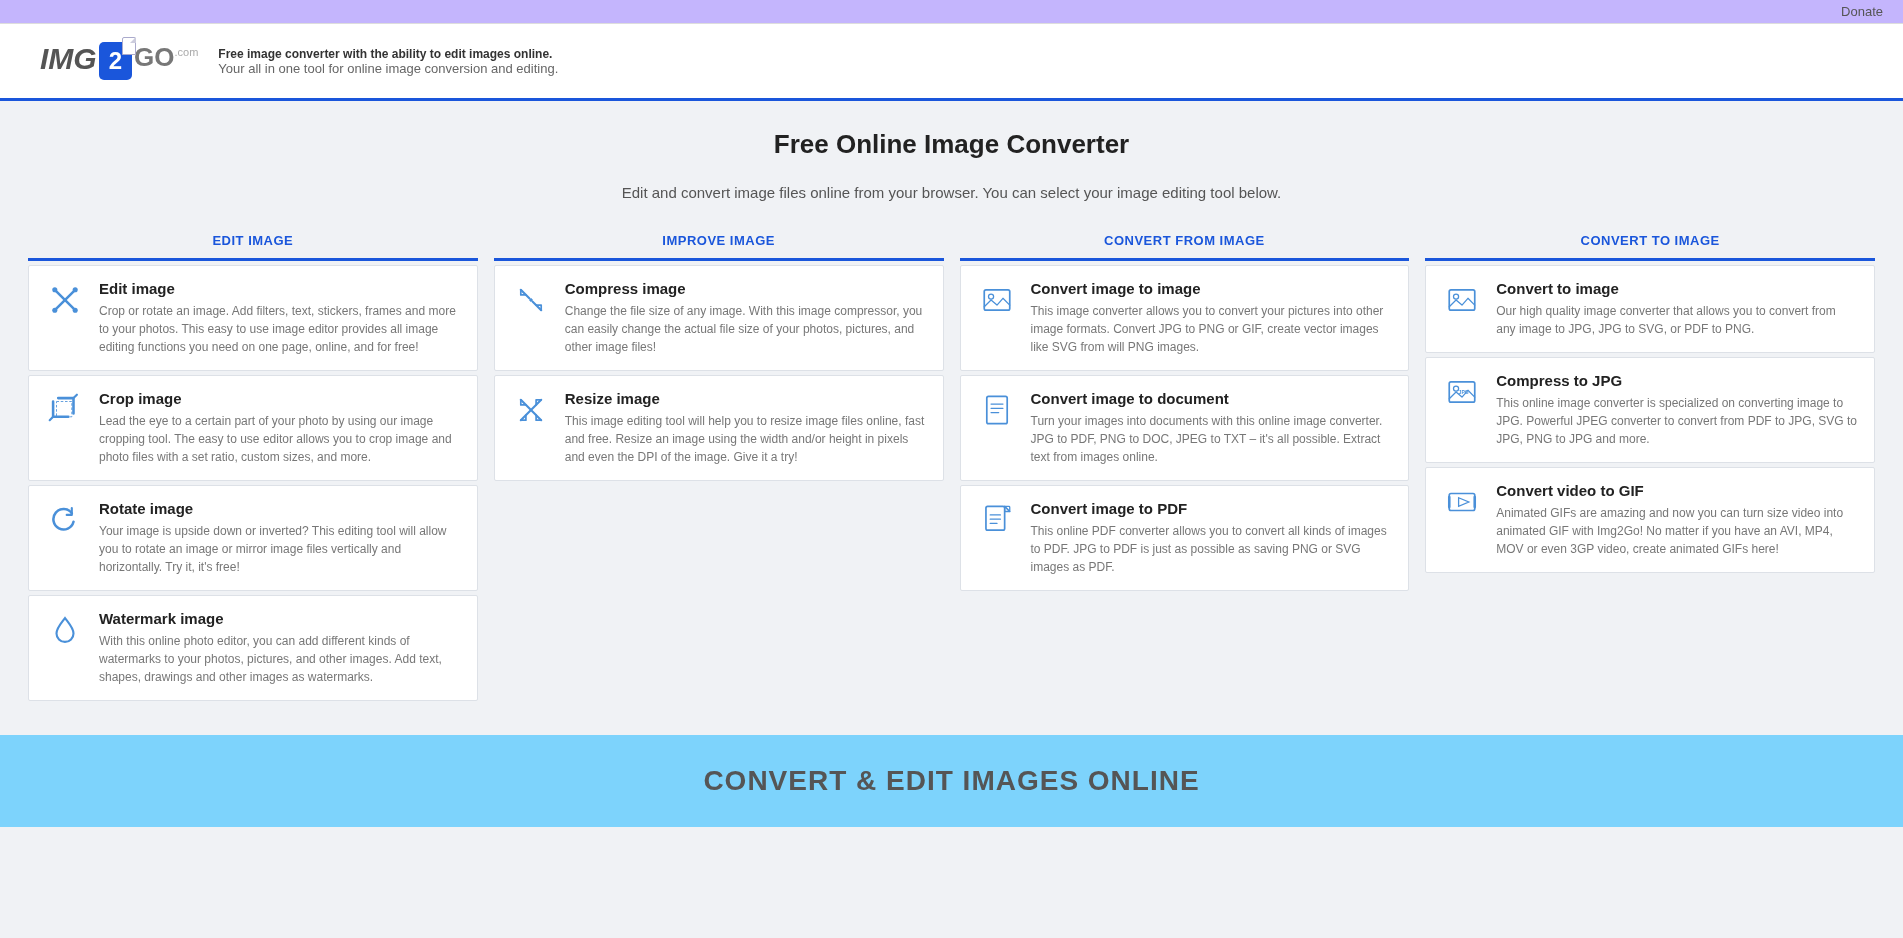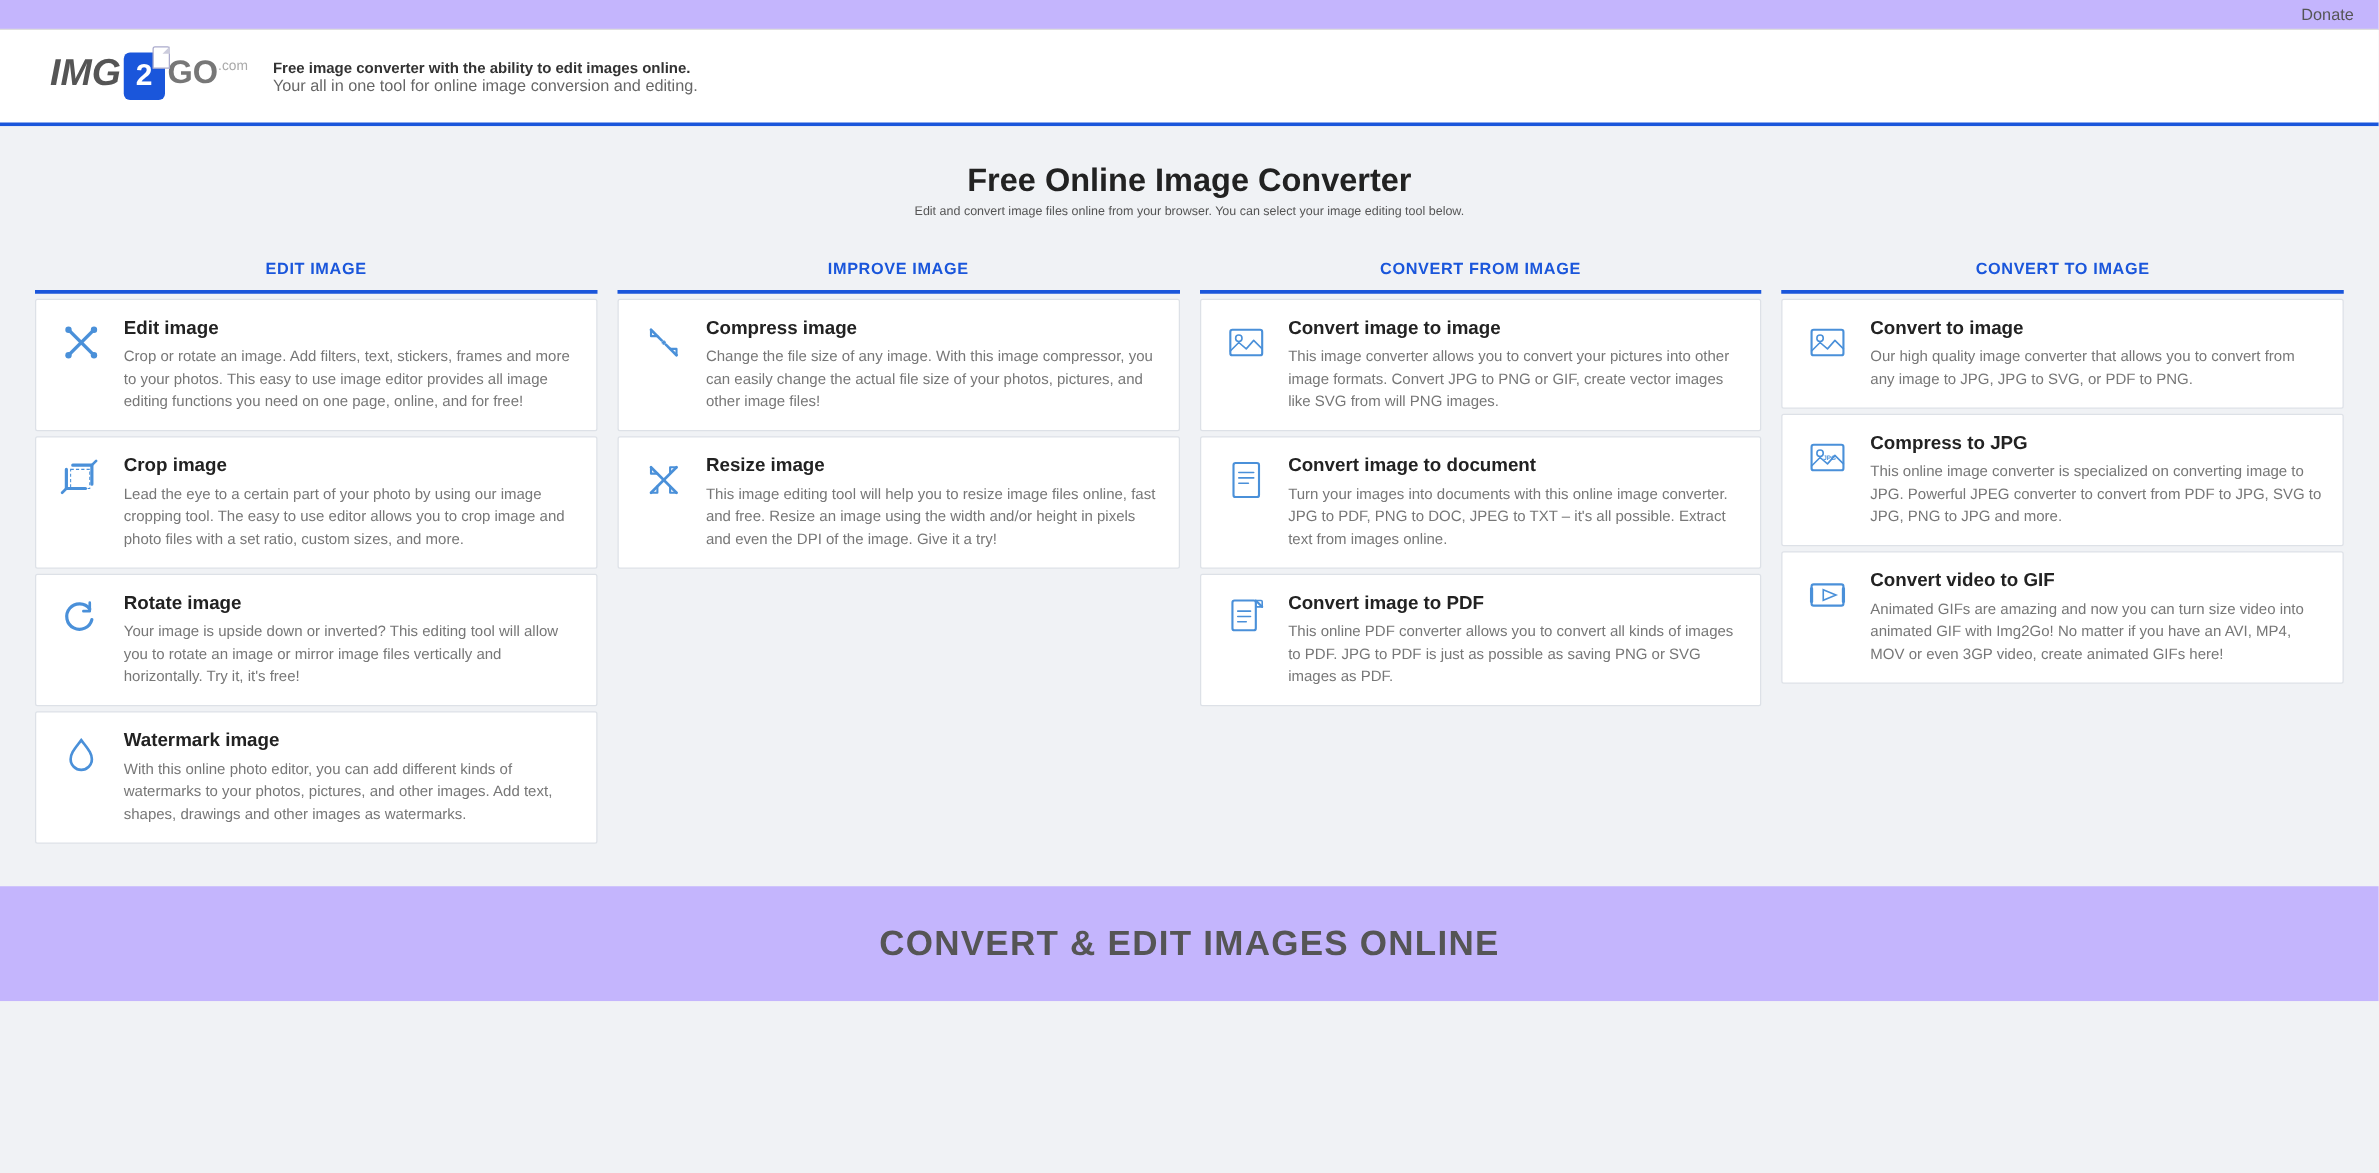--- a/index.html
+++ b/index.html
@@ -37,25 +37,25 @@
     .hero {
       background: #f0f2f5;
       text-align: center;
       padding: 28px 20px 20px;
     }
 
     .hero h1 {
       font-size: 26px;
       font-weight: 700;
       color: #222;
-      margin-bottom: 4px;
+      margin-bottom: 24px;
     }
 
     .hero p {
-      font-size: 10px;
+      font-size: 15px;
       color: #555;
     }
 
     .columns-wrapper {
       display: flex;
       gap: 0;
       padding: 0 20px 30px;
       max-width: 1903px;
       margin: 0 auto;
     }
@@ -111,21 +111,21 @@
       margin-bottom: 5px;
     }
 
     .card-content p {
       font-size: 12px;
       color: #777;
       line-height: 1.5;
     }
 
     .footer-banner {
-      background: #c4b5fd;
+      background: #7dd3fc;
       text-align: center;
       padding: 30px 20px;
     }
 
     .footer-banner h2 {
       font-size: 28px;
       font-weight: 700;
       color: #555;
       letter-spacing: 1px;
     }

